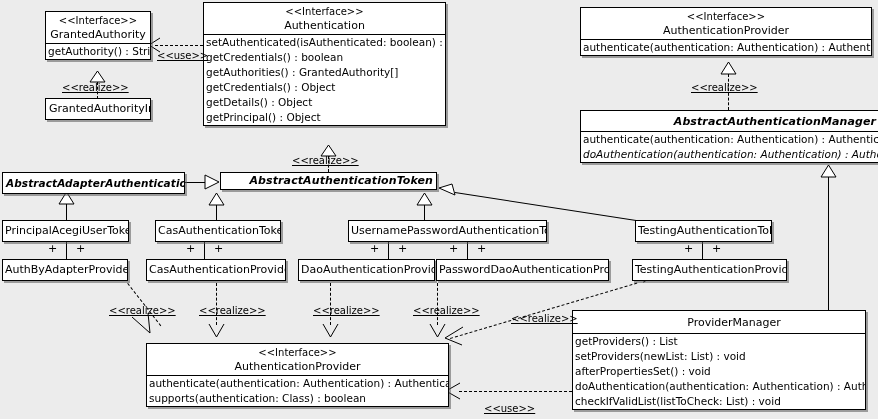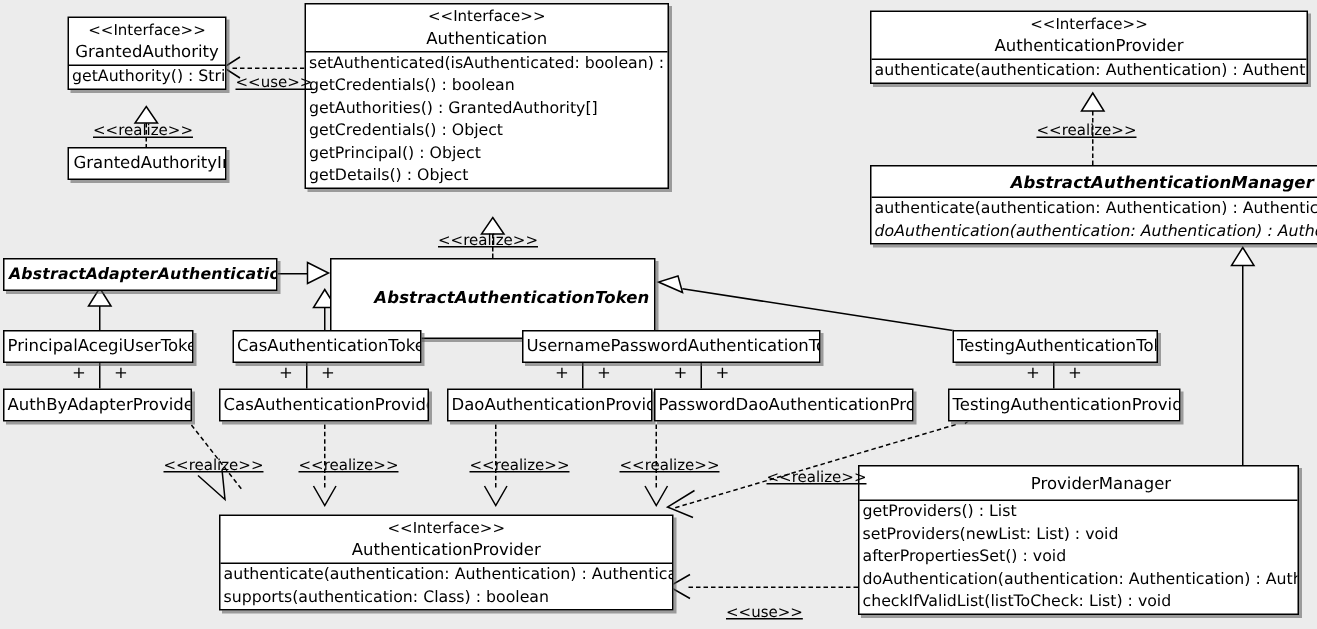--- a/index.html
+++ b/index.html
@@ -263,22 +263,22 @@
     <div class="uml-head">
       <span class="stereo">&lt;&lt;Interface&gt;&gt;</span>
       <span class="cname">Authentication</span>
     </div>
     <div class="uml-sep"></div>
     <div class="uml-ops">
       <div class="op">setAuthenticated(isAuthenticated: boolean) : void</div>
       <div class="op">getCredentials() : boolean</div>
       <div class="op">getAuthorities() : GrantedAuthority[]</div>
       <div class="op">getCredentials() : Object</div>
+      <div class="op">getDetails() : Object</div>
       <div class="op">getPrincipal() : Object</div>
-      <div class="op">getDetails() : Object</div>
     </div>
   </div>
 
   <div class="uml-class" style="left:580px; top:7px; width:292px;">
     <div class="uml-head">
       <span class="stereo">&lt;&lt;Interface&gt;&gt;</span>
       <span class="cname">AuthenticationProvider</span>
     </div>
     <div class="uml-sep"></div>
     <div class="uml-ops">
@@ -297,21 +297,21 @@
     </div>
   </div>
 
   <div class="uml-class simple" style="left:2px; top:172px; width:183px;">
     <div class="uml-head" style="padding:2px 3px;">
       <span class="cname italic" style="font-size:10.5px;">AbstractAdapterAuthenticationToken</span>
     </div>
   </div>
 
   <div class="uml-class simple" style="left:220px; top:172px; width:217px;">
-    <div class="uml-head" style="padding:18px 3px;">
+    <div class="uml-head" style="padding:0 3px;">
       <span class="cname italic">AbstractAuthenticationToken</span>
     </div>
   </div>
 
   <div class="uml-class simple" style="left:2px; top:220px; width:127px;">
     <div class="uml-head" style="padding:2px 2px;">
       <span class="cname">PrincipalAcegiUserToken</span>
     </div>
   </div>
 

